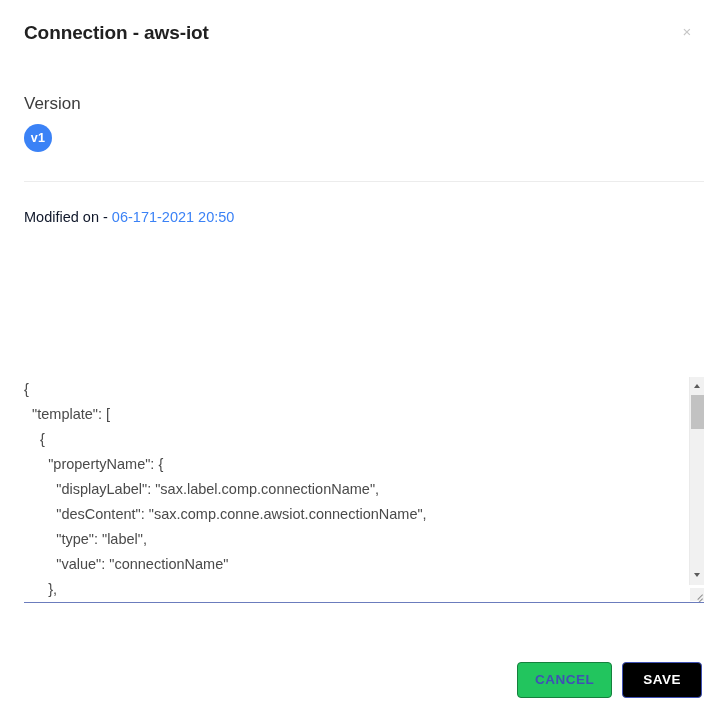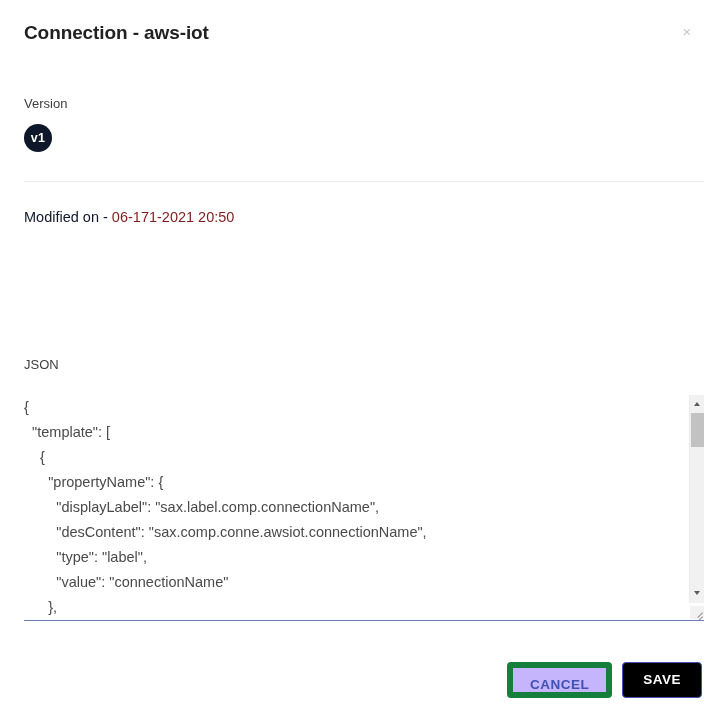--- a/index.html
+++ b/index.html
@@ -46,32 +46,32 @@
     font-size: 15px;
     color: #c6c6c6;
     cursor: pointer;
     background: none; border: none;
     padding: 0;
     font-family: "Liberation Sans", sans-serif;
   }
 
   
   .field-label {
-    font-size: 13px;
+    font-size: 17px;
     color: #3d3d3d;
     line-height: 18px;
   }
 
   
   .version-block { position: absolute; left: 24px; top: 95px; }
   .version-chip {
     margin-top: 11px;
     width: 28px; height: 28px;
     border-radius: 50%;
-    background: #0f172a;
+    background: #3b82f6;
     color: #ffffff;
     font-size: 12.5px;
     font-weight: bold;
     display: flex;
     align-items: center;
     justify-content: center;
     cursor: pointer;
     letter-spacing: 0.2px;
   }
 
@@ -85,21 +85,21 @@
 
   
   .modified-row {
     position: absolute;
     left: 24px; top: 208px;
     font-size: 14.5px;
     line-height: 18px;
     white-space: nowrap;
   }
   .modified-row .m-label { color: #0f172a; }
-  .modified-row .m-date  { color: #7f1d1d; }
+  .modified-row .m-date  { color: #3b82f6; }
 
   
   .comment-block { position: absolute; left: 24px; top: 258px; width: 680px; }
   .comment-input {
     display: block;
     margin-top: 14px;
     width: 680px;
     height: 46px;
     border: none;
     border-bottom: 1.4px solid #6b7cbd;
@@ -213,22 +213,22 @@
     font-size: 13.5px;
     font-weight: bold;
     letter-spacing: 0.5px;
     border-radius: 4px;
     cursor: pointer;
     height: 36px;
     padding: 0 17px;
     line-height: 34px;
   }
   .btn-cancel {
-    background: #c4b5fd;
-    border: 6px solid #15803d;
+    background: #22c55e;
+    border: 1px solid #15803d;
     color: #3f51b5;
   }
   .btn-save {
     background: #000000;
     border: 1px solid #3f51b5;
     color: #ffffff;
     padding: 0 20px;
   }
 </style>
 </head>
@@ -248,21 +248,20 @@
 
   <div class="divider"></div>
 
   <div class="modified-row">
     <span class="m-label">Modified on -</span>
     <span class="m-date">06-171-2021 20:50</span>
   </div>
 
 
   <div class="json-block">
-    <div class="field-label">JSON</div>
     <div class="json-area-wrap">
       <pre class="json-text">{
   "template": [
     {
       "propertyName": {
         "displayLabel": "sax.label.comp.connectionName",
         "desContent": "sax.comp.conne.awsiot.connectionName",
         "type": "label",
         "value": "connectionName"
       },</pre>

